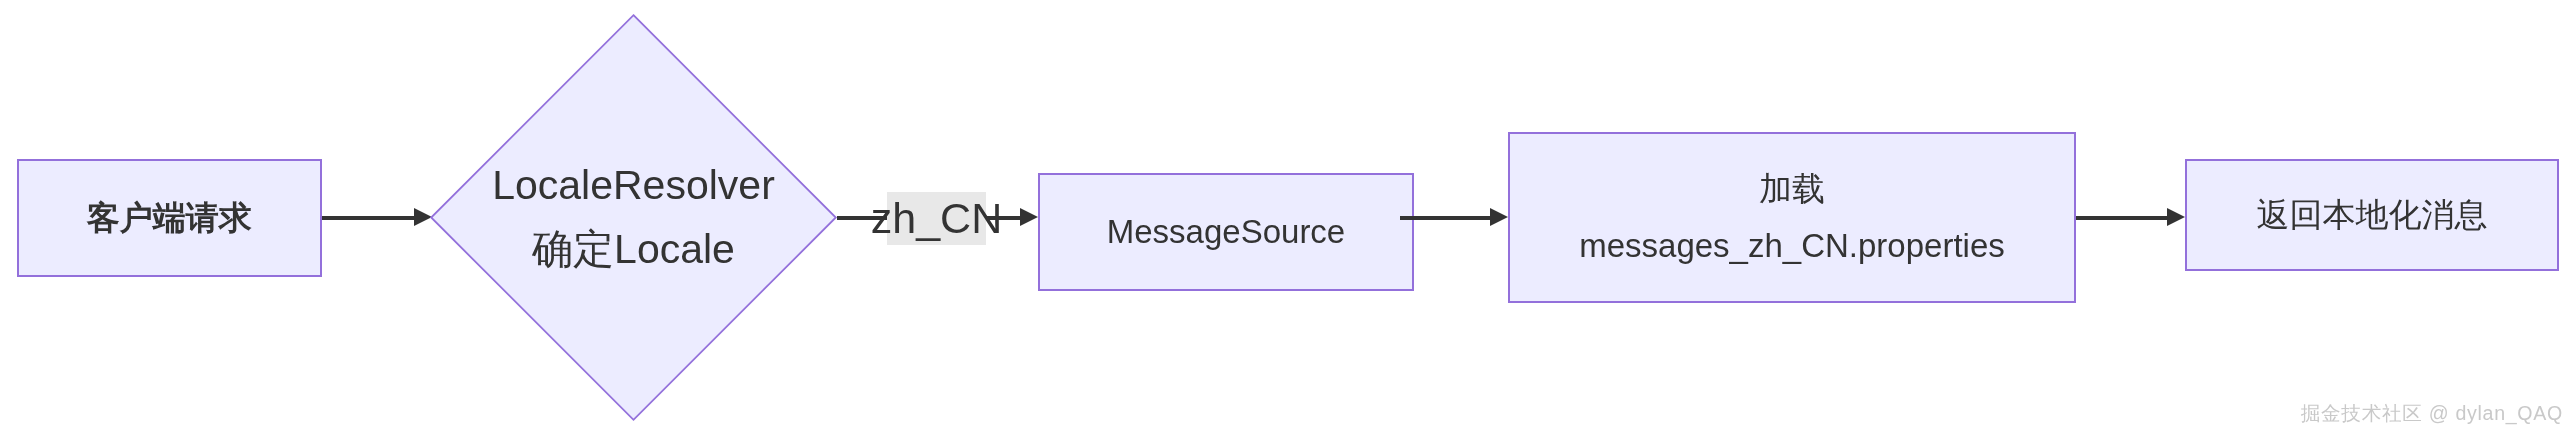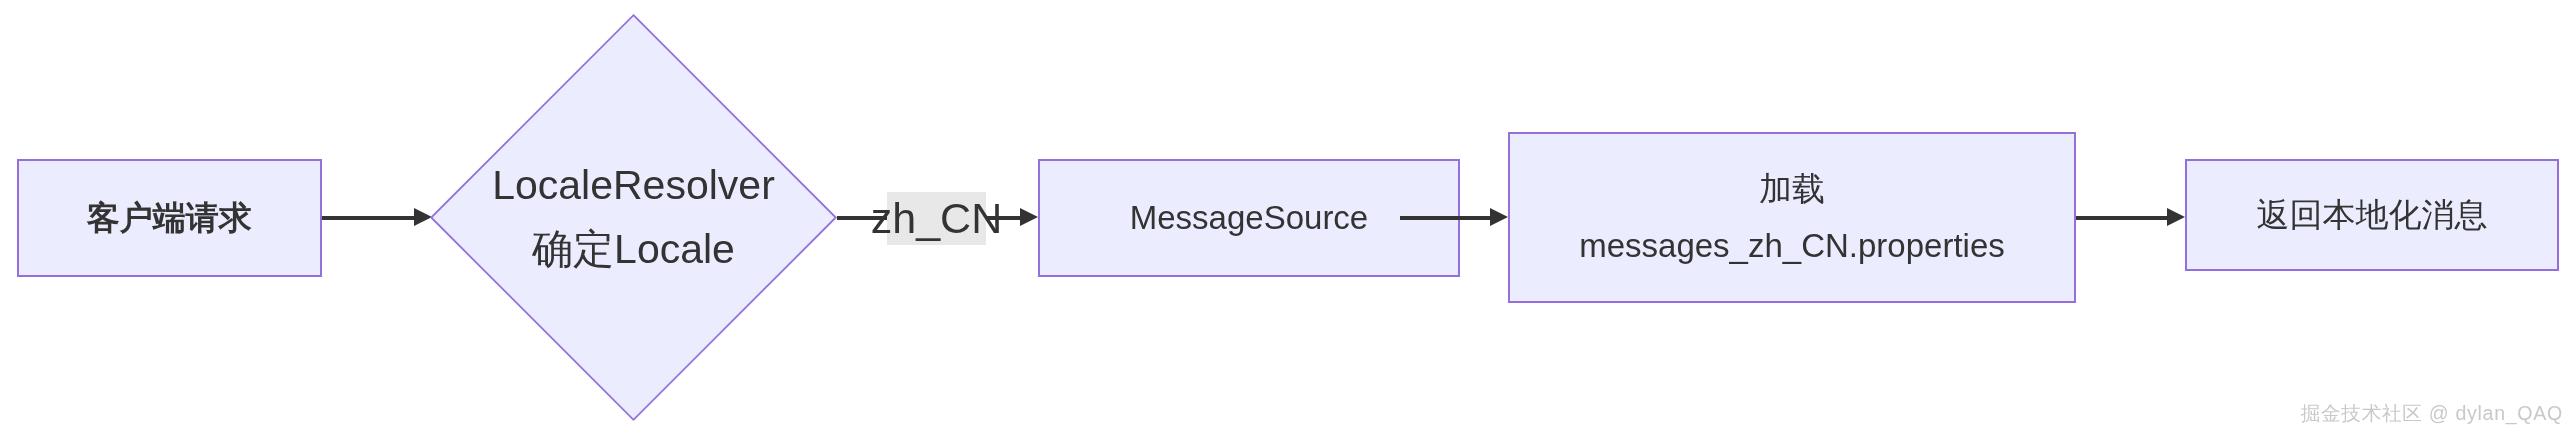--- a/index.html
+++ b/index.html
@@ -26,21 +26,21 @@
     justify-content: center;
   }
   .node-label {
     color: var(--text-color);
     font-size: 33px;
     line-height: 1.25;
     text-align: center;
     white-space: pre-line;
   }
   #node-client  { left: 16.7px;   top: 159px; width: 305px; height: 118px; font-weight: bold; }
-  #node-message { left: 1038px; top: 159px; width: 422px; height: 118px; }
+  #node-message { left: 1038px; top: 173px; width: 376px; height: 118px; }
   #node-load    { left: 1508px; top: 132px; width: 568px; height: 171px; }
   #node-load .node-label { line-height: 1.7; }
   #node-return  { left: 2185px; top: 159px; width: 374px; height: 112px; }
 
   
   #node-resolver {
     position: absolute;
     left: 429px; top: 13px;
     width: 409px; height: 409px;
   }

